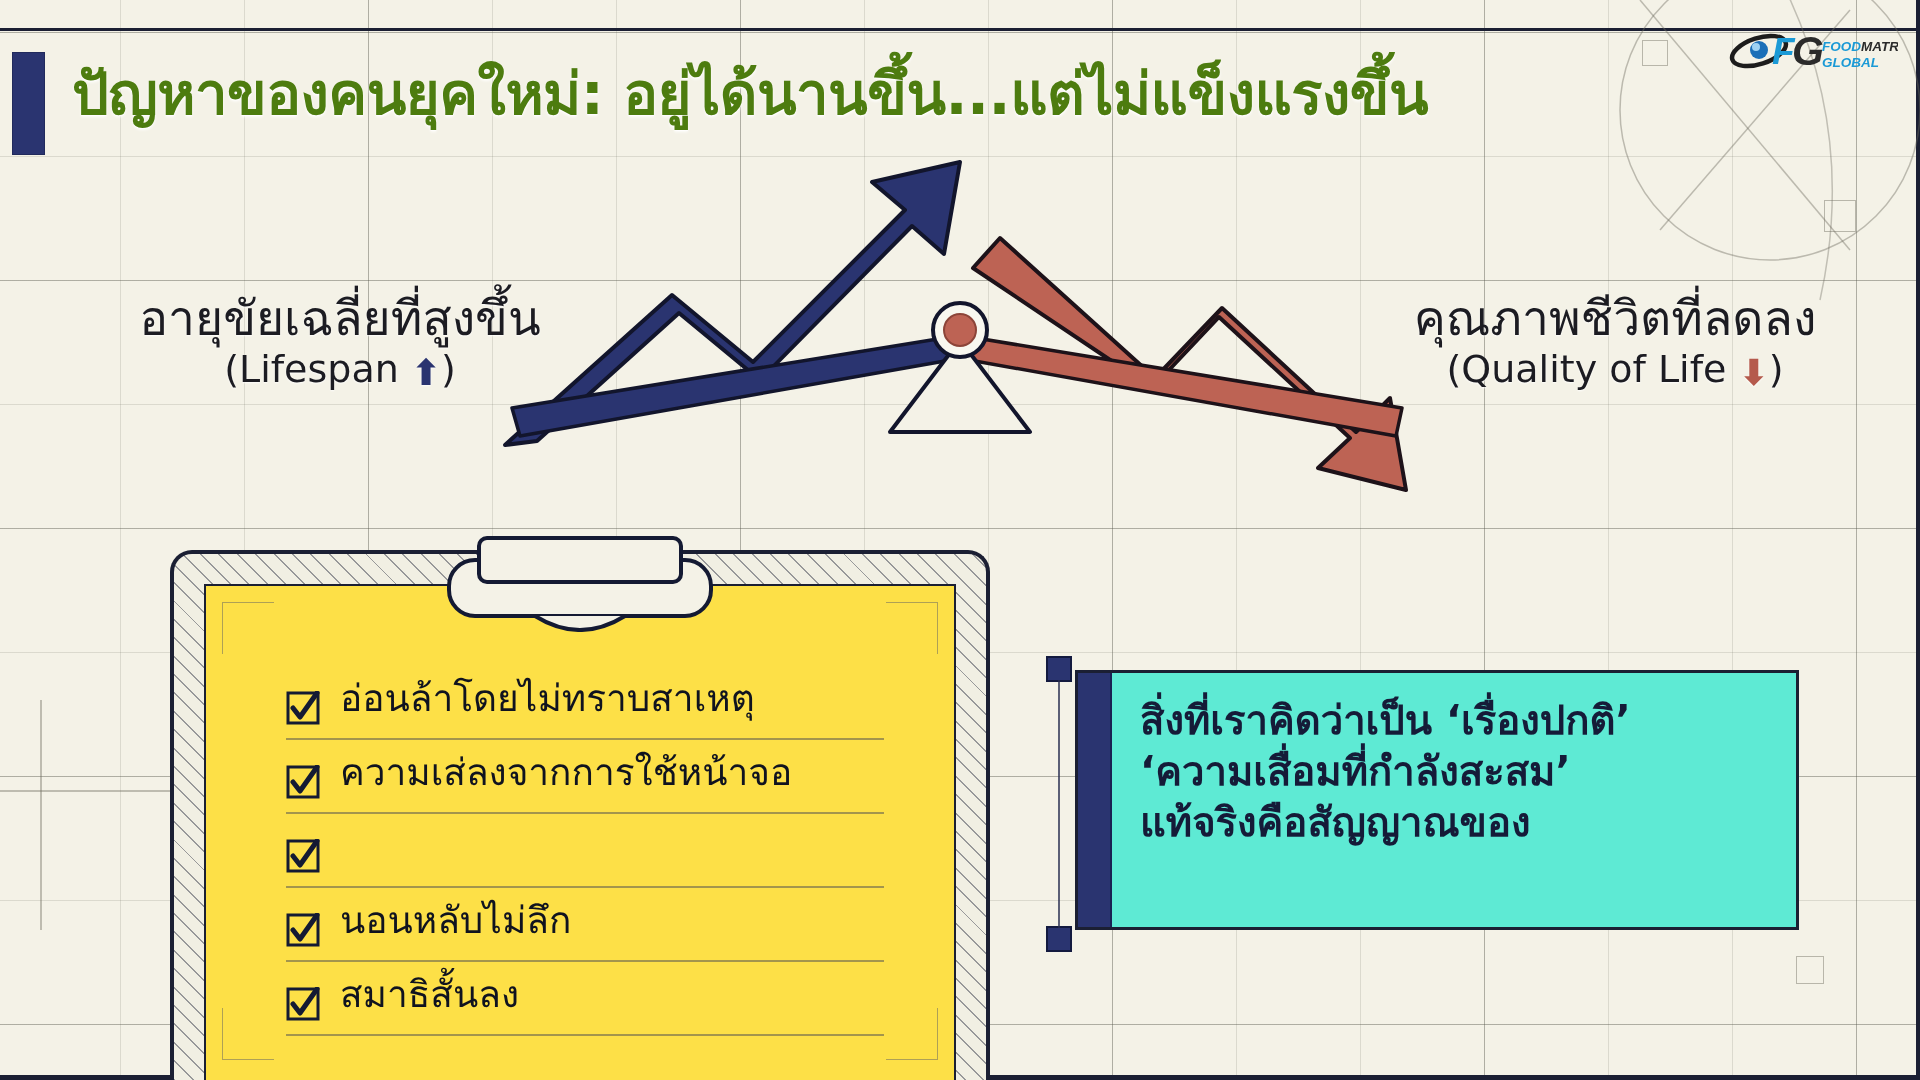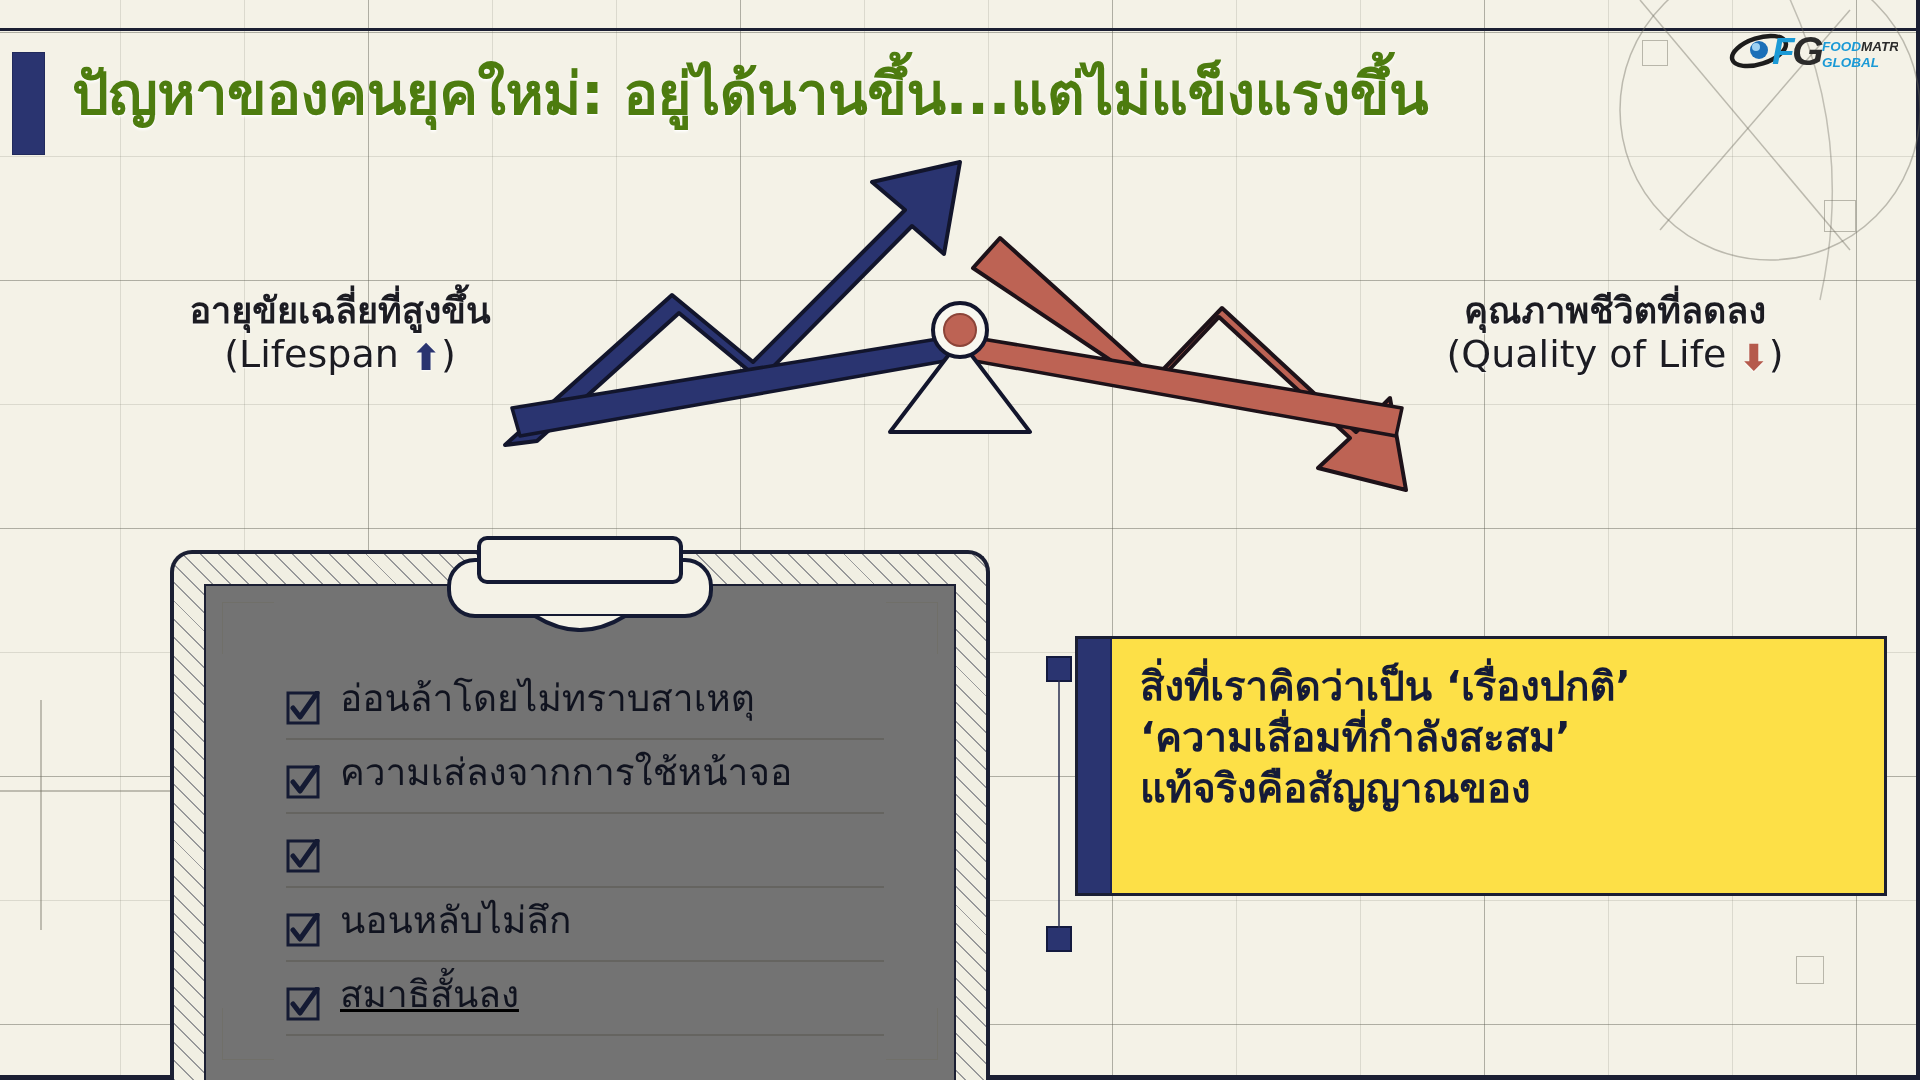--- a/index.html
+++ b/index.html
@@ -71,21 +71,21 @@
   .scene { position:absolute; left:0; top:150px; width:1920px; height:400px; }
 
   
   .side-label {
     position:absolute;
     text-align:center;
     color:#1c1c22;
     line-height:1.18;
     text-shadow:0 1px 2px rgba(255,255,255,.85);
   }
-  .side-label .th { font-size:36px; white-space:nowrap;font-weight:bold; }
+  .side-label .th { font-size:48px; white-space:nowrap; }
   .side-label .en { font-size:38px; white-space:nowrap; }
   .side-label.left  { left:130px;  top:290px; width:420px; }
   .side-label.right { left:1400px; top:290px; width:430px; }
   .arrow-gl { display:inline-block; vertical-align:-3px; font-size:36px; font-weight:bold; }
   .arrow-up   { color:#2a3470; }
   .arrow-down { color:#b55a4c; }
 
   
   .clipboard {
     position:absolute; left:170px; top:550px;
@@ -97,21 +97,21 @@
     border-bottom:none;
     border-radius:22px 22px 0 0;
     background:
       repeating-linear-gradient(45deg,
         rgba(27,31,51,.42) 0 1.4px,
         transparent 1.4px 13px),
       #f1efe3;
   }
   .cb-page {
     position:absolute; left:34px; top:34px; right:34px; bottom:0;
-    background:#737373;
+    background:#fde047;
     border:2.4px solid #1b1f33;
     border-bottom:none;
   }
   .cb-corner {
     position:absolute; width:52px; height:52px;
     border-color:rgba(110,108,96,.55); border-style:solid; border-width:0;
   }
   .cb-corner.tl { left:16px;  top:16px;  border-left-width:1.6px; border-top-width:1.6px; }
   .cb-corner.tr { right:16px; top:16px;  border-right-width:1.6px; border-top-width:1.6px; }
   .cb-corner.bl { left:16px;  bottom:20px; border-left-width:1.6px; border-bottom-width:1.6px; }
@@ -122,35 +122,35 @@
   
   .checklist {
     position:absolute; left:80px; top:96px; right:70px;
   }
   .check-row {
     display:flex; align-items:flex-start;
     padding-bottom:4px; margin-bottom:16px;
     border-bottom:2px solid rgba(90,88,80,.55);
     height:58px;
   }
-  .check-row:last-child { margin-bottom:0;text-decoration:underline; }
+  .check-row:last-child { margin-bottom:0; }
   .check-box {
     flex:0 0 auto; width:34px; height:34px; margin-top:9px; margin-right:20px;
     position:relative;
   }
   .check-label {
     font-size:37px; color:#10131f; line-height:1.05;
     white-space:nowrap; margin-top:-2px;
   }
 
   
   .callout {
-    position:absolute; left:1075px; top:636px;
-    width:812px; height:260px;
-    background:#fde047;
+    position:absolute; left:1075px; top:670px;
+    width:724px; height:260px;
+    background:#5eead4;
     border:3px solid #1b1f33;
   }
   .callout-bar {
     position:absolute; left:0; top:0; bottom:0; width:34px;
     background:#2a3470;
     border-right:2px solid #1a2253;
   }
   .callout-text {
     position:absolute; left:62px; right:22px; top:22px;
     color:#151b38; font-weight:bold; font-size:40px; line-height:1.28;

